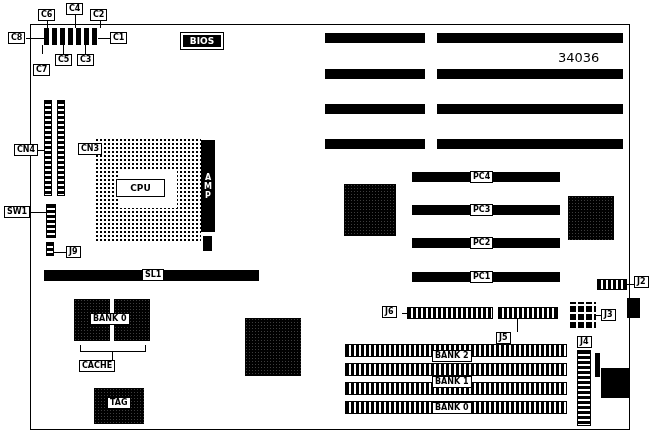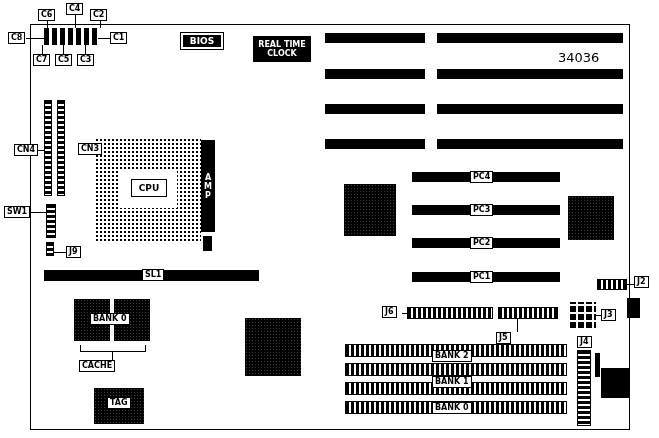--- a/index.html
+++ b/index.html
@@ -46,61 +46,57 @@
   <div class="bar" style="left:68px;top:28px;width:5px;height:17px"></div>
   <div class="bar" style="left:76px;top:28px;width:5px;height:17px"></div>
   <div class="bar" style="left:84px;top:28px;width:5px;height:17px"></div>
   <div class="bar" style="left:92px;top:28px;width:5px;height:17px"></div>
 
   <div class="lbl" style="left:38px;top:9px">C6</div>
   <div class="lbl" style="left:66px;top:3px">C4</div>
   <div class="lbl" style="left:90px;top:9px">C2</div>
   <div class="lbl" style="left:8px;top:32px">C8</div>
   <div class="lbl" style="left:110px;top:32px">C1</div>
-  <div class="lbl" style="left:33px;top:54px">C7</div>
+  <div class="lbl" style="left:33px;top:64px">C7</div>
   <div class="lbl" style="left:55px;top:54px">C5</div>
   <div class="lbl" style="left:77px;top:54px">C3</div>
 
   <div class="line" style="left:47px;top:21px;width:1px;height:7px"></div>
   <div class="line" style="left:75px;top:15px;width:1px;height:13px"></div>
   <div class="line" style="left:100px;top:21px;width:1px;height:7px"></div>
   <div class="line" style="left:26px;top:38px;width:18px;height:1px"></div>
   <div class="line" style="left:98px;top:38px;width:12px;height:1px"></div>
   <div class="line" style="left:42px;top:45px;width:1px;height:9px"></div>
   <div class="line" style="left:63px;top:45px;width:1px;height:9px"></div>
   <div class="line" style="left:85px;top:45px;width:1px;height:9px"></div>
 
   <div class="outline" style="left:180px;top:32px;width:44px;height:18px;z-index:2">
     <div class="blackbox" style="left:2px;top:2px;right:2px;bottom:2px;font-size:9px">BIOS</div>
   </div>
 
-  <div class="blackbox" style="left:253px;top:36px;width:58px;height:26px;font-size:8px;line-height:9px">
-    <span>REAL TIME</span>
-    <span>CLOCK</span>
-  </div>
 
   <div class="txt" style="left:558px;top:50px">34036</div>
 
   <div class="bar" style="left:325px;top:33px;width:100px;height:10px"></div>
   <div class="bar" style="left:437px;top:33px;width:186px;height:10px"></div>
   <div class="bar" style="left:325px;top:69px;width:100px;height:10px"></div>
   <div class="bar" style="left:437px;top:69px;width:186px;height:10px"></div>
   <div class="bar" style="left:325px;top:104px;width:100px;height:10px"></div>
   <div class="bar" style="left:437px;top:104px;width:186px;height:10px"></div>
   <div class="bar" style="left:325px;top:139px;width:100px;height:10px"></div>
   <div class="bar" style="left:437px;top:139px;width:186px;height:10px"></div>
 
   <div class="stripe-v" style="left:44px;top:100px;width:8px;height:96px"></div>
   <div class="stripe-v" style="left:57px;top:100px;width:8px;height:96px"></div>
   <div class="lbl" style="left:14px;top:144px">CN4</div>
   <div class="line" style="left:29px;top:150px;width:15px;height:1px"></div>
 
   <div class="socket" style="left:95px;top:138px;width:106px;height:104px"></div>
   <div class="whitepad" style="left:119px;top:170px;width:58px;height:38px"></div>
-  <div class="cpu-lbl" style="left:131px;top:179px;width:36px;height:18px">CPU</div>
+  <div class="cpu-lbl" style="left:116px;top:179px;width:49px;height:18px">CPU</div>
   <div class="lbl" style="left:78px;top:143px">CN3</div>
 
   <div class="blackbox" style="left:201px;top:140px;width:14px;height:92px">
     <span class="vtext">AMP</span>
   </div>
   <div class="bar" style="left:203px;top:236px;width:9px;height:15px"></div>
 
   <div class="stripe-v" style="left:46px;top:204px;width:10px;height:34px"></div>
   <div class="lbl" style="left:4px;top:206px">SW1</div>
   <div class="line" style="left:30px;top:212px;width:16px;height:1px"></div>

